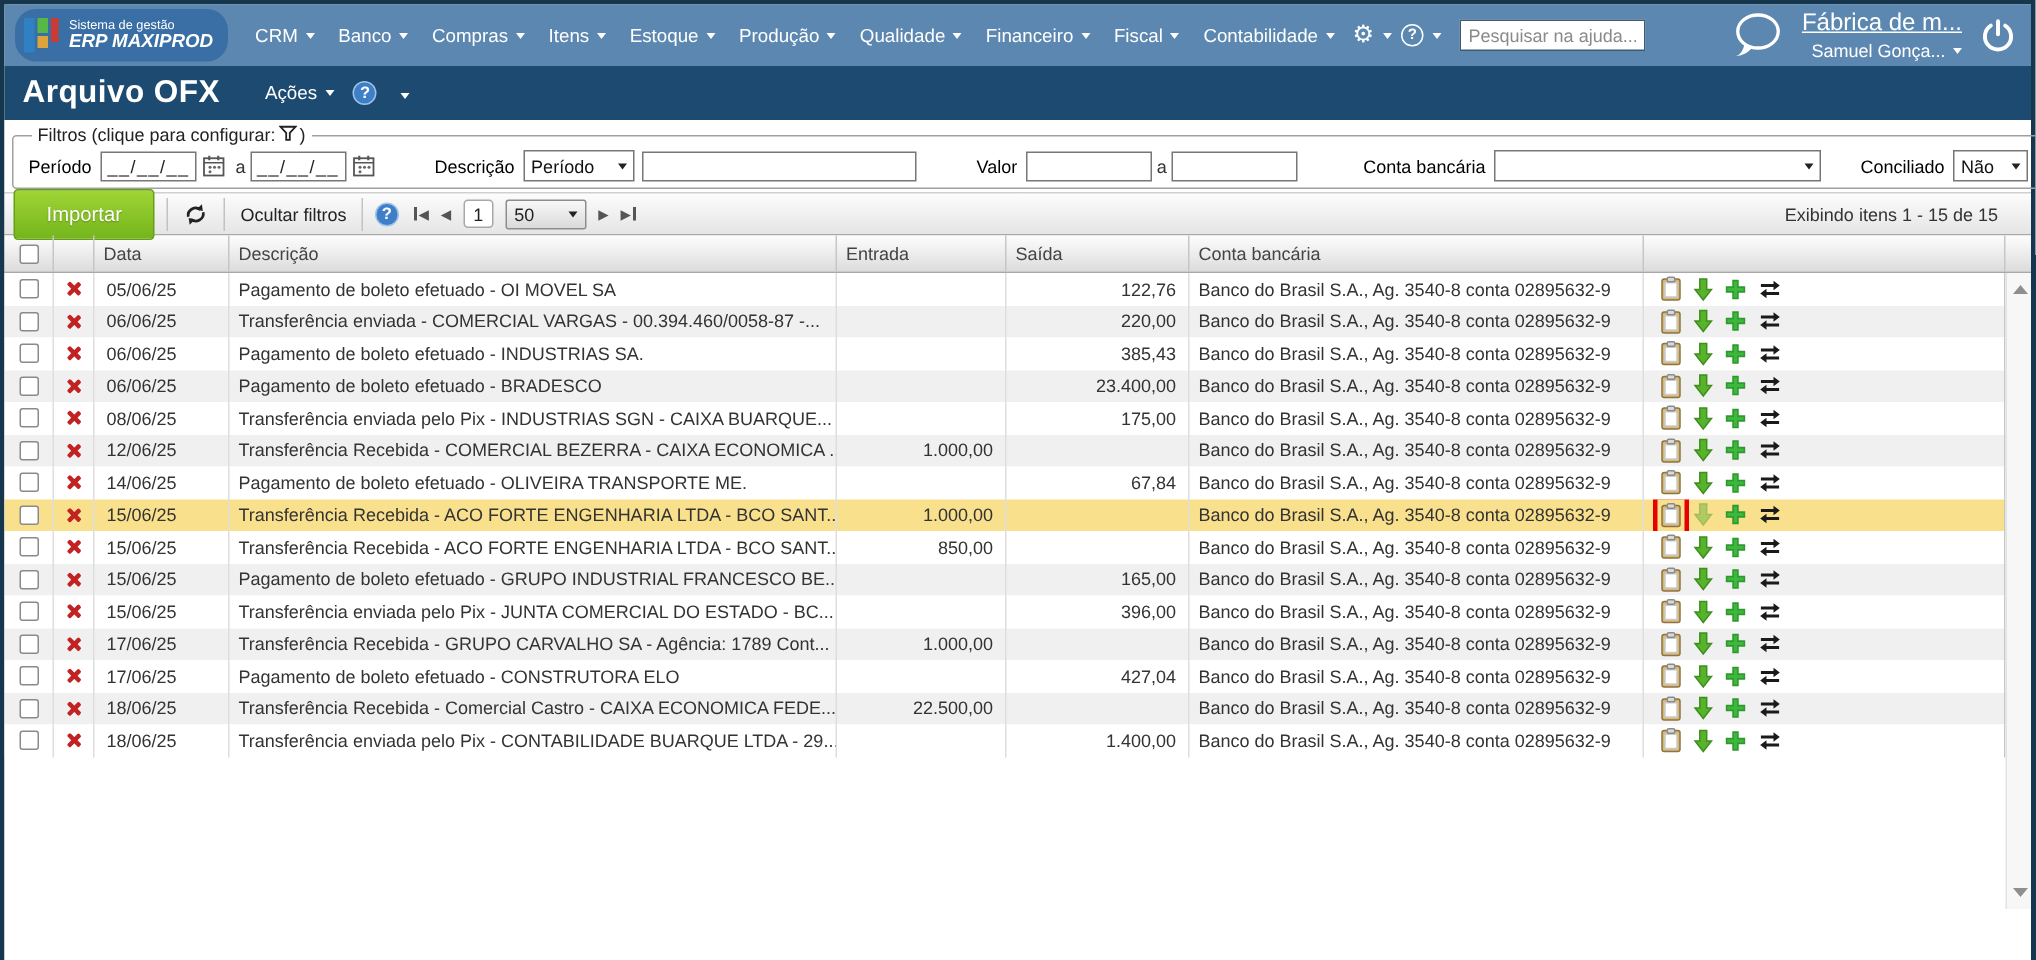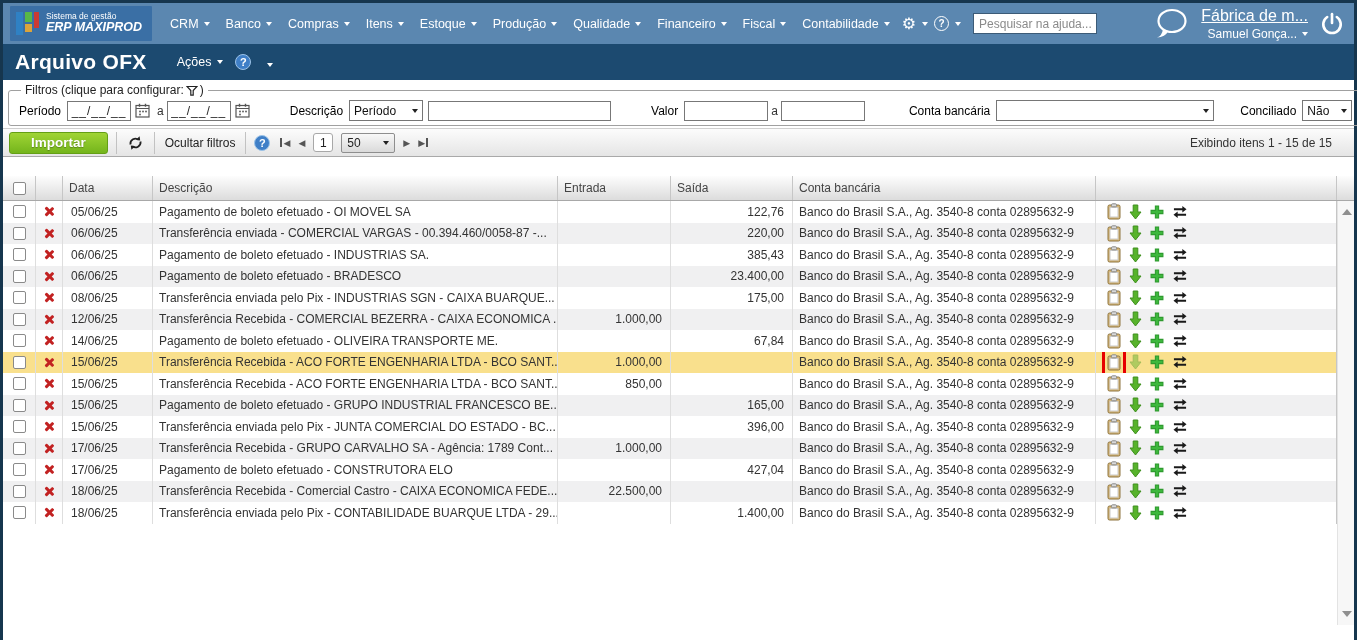--- a/index.html
+++ b/index.html
@@ -2,21 +2,21 @@
 <html><head>
 <meta charset="utf-8">
 <style>
   * { box-sizing:border-box; margin:0; padding:0; }
   html,body { width:1357px; height:640px; overflow:hidden; }
   body { font-family:"Liberation Sans", sans-serif; background:#16364e; }
   .app { width:1351px; margin:3px 3px 0 3px; background:#fff; }
 
   
   .topbar { height:41px; background:#5b87b0; display:flex; align-items:center; padding:0 10px 0 7px; color:#fff; }
-  .logo { display:flex; align-items:center; gap:7px; background:#3a6fa5; border-radius:1px; padding:3px 10px 3px 6px; height:35px; cursor:pointer; }
+  .logo { display:flex; align-items:center; gap:7px; background:#3a6fa5; border-radius:14px; padding:3px 10px 3px 6px; height:35px; cursor:pointer; }
   .logo-grid { position:relative; width:23px; height:25px; }
   .logo-grid i { position:absolute; display:block; }
   .lg-blue  { left:0; top:1px; width:7px; height:23px; background:#2f81c4; }
   .lg-green { left:9px; top:1px; width:7px; height:10px; background:#58b847; }
   .lg-yellow{ left:9px; top:13px; width:7px; height:8px; background:#dba43c; }
   .lg-red   { left:18px; top:1px; width:5px; height:16px; background:#cc3b33; }
   .logo-text { line-height:1.1; white-space:nowrap; }
   .logo-l1 { font-size:8.5px; }
   .logo-l2 { font-size:12.5px; font-weight:bold; font-style:italic; }
   .menus { display:flex; align-items:center; margin-left:10px; }
@@ -36,48 +36,48 @@
   .titlebar { height:36px; background:#1c4a70; display:flex; align-items:center; padding-left:12px; color:#fff; }
   .page-title { font-size:21px; font-weight:bold; letter-spacing:.3px; cursor:default; }
   .actions-menu { margin-left:30px; font-size:12.5px; display:flex; align-items:center; gap:6px; cursor:pointer; }
   .help-badge { width:16px; height:16px; border-radius:50%; background:#3f7fc7; border:1px solid #9cc3e8; color:#fff; font-size:11px; font-weight:bold; display:flex; align-items:center; justify-content:center; margin-left:12px; cursor:pointer; }
   .tb-caret { margin-left:16px; cursor:pointer; }
 
   
   .filter-strip { height:48px; background:#fff; padding:3px 5px 0 5px; }
   .filters { border:1px solid #a0a0a0; border-radius:3px; padding:0 10px 6px 10px; height:43px; }
   .filters legend { font-size:12px; color:#222; padding:0 4px; margin-left:2px; white-space:nowrap; }
-  .legend-inner { display:inline-flex; align-items:flex-end; gap:2px; }
+  .legend-inner { display:inline-flex; align-items:flex-start; gap:2px; }
   .filter-row { display:flex; align-items:center; margin-top:3px; font-size:12px; color:#000; white-space:nowrap; }
   .f-label { margin-right:6px; }
   .date-box { width:64px; height:20px; border:1px solid #777; background:#fff; display:flex; align-items:center; justify-content:center; font-size:12px; color:#222; letter-spacing:1px; cursor:text; }
   .cal-btn { margin:0 4px; cursor:pointer; display:flex; }
   .sep-a { margin:0 3px; color:#333; }
   .txt-input { border:1px solid #777; height:20px; font-size:12px; padding:0 4px; background:#fff; color:#333; font-family:"Liberation Sans",sans-serif; }
   .fake-select { border:1px solid #767676; height:21px; background:#fff; display:flex; align-items:center; font-size:12px; color:#111; padding:0 4px; cursor:pointer; }
   .fake-select .sel-text { flex:1; overflow:hidden; }
   .sel-caret { width:0; height:0; border-left:3.5px solid transparent; border-right:3.5px solid transparent; border-top:4.5px solid #222; margin-left:5px; }
   .ml-desc { margin-left:36px; } .ml-valor { margin-left:40px; } .ml-conta { margin-left:44px; } .ml-conc { margin-left:26px; }
 
   
   .toolbar { height:29px; border-top:1px solid #cfcfcf; border-bottom:1px solid #a9a9a9; background:linear-gradient(#fcfcfc,#e5e5e5); display:flex; align-items:center; padding:0 10px 0 6px; font-size:12px; color:#222; }
-  .import-btn { background:linear-gradient(#a0d435,#74b51c); border:1px solid #649f16; border-radius:3px; color:#fff; font-weight:bold; font-size:13.5px; height:22px; padding:0 21px; cursor:pointer; text-shadow:0 1px 1px rgba(0,0,0,.3); font-family:"Liberation Sans",sans-serif; }
+  .import-btn { background:linear-gradient(#a0d435,#74b51c); border:1px solid #649f16; border-radius:3px; color:#fff; font-weight:normal; font-size:13.5px; height:34px; padding:0 21px; cursor:pointer; text-shadow:0 1px 1px rgba(0,0,0,.3); font-family:"Liberation Sans",sans-serif; }
   .tb-sep { width:1px; height:22px; background:#c2c2c2; margin:0 8px; }
   .refresh-btn { cursor:pointer; display:flex; padding:0 2px; }
   .text-btn { cursor:pointer; padding:0 2px; }
   .pager { display:flex; align-items:center; gap:8px; margin-left:10px; }
   .pg-arrow { color:#555; font-size:9px; cursor:pointer; display:inline-flex; align-items:center; gap:1px; }
   .pg-bar { width:2px; height:9px; background:#555; display:inline-block; }
   .page-box { width:20px; height:19px; border:1px solid #a8a8a8; border-radius:3px; background:#fff; display:flex; align-items:center; justify-content:center; font-size:12px; cursor:text; }
   .size-select { width:54px; height:20px; border:1px solid #8e8e8e; border-radius:2px; background:linear-gradient(#f8f8f8,#dadada); display:flex; align-items:center; font-size:12px; padding:0 5px; cursor:pointer; }
   .size-select .sel-text { flex:1; }
   .showing { margin-left:auto; margin-right:12px; color:#333; }
 
   
-  .thead { height:25px; display:flex; background:linear-gradient(#fdfdfd,#dcdcdc); border-bottom:1px solid #a8a8a8; font-size:12px; color:#444;margin-top:19px; }
+  .thead { height:25px; display:flex; background:linear-gradient(#fdfdfd,#dcdcdc); border-bottom:1px solid #a8a8a8; font-size:12px; color:#444; }
   .thead .hcell { display:flex; align-items:center; padding:0 6px; border-right:1px solid #c6c6c6; }
   .c-cb { width:33px; justify-content:center; }
   .c-del { width:27px; justify-content:center; }
   .c-date { width:90px; }
   .c-desc { width:405px; }
   .c-in { width:113px; }
   .c-out { width:122px; }
   .c-acct { width:303px; }
   .c-act { width:241px; border-right:1px solid #c6c6c6 !important; }
   .c-scr { width:17px; border-right:none !important; }

